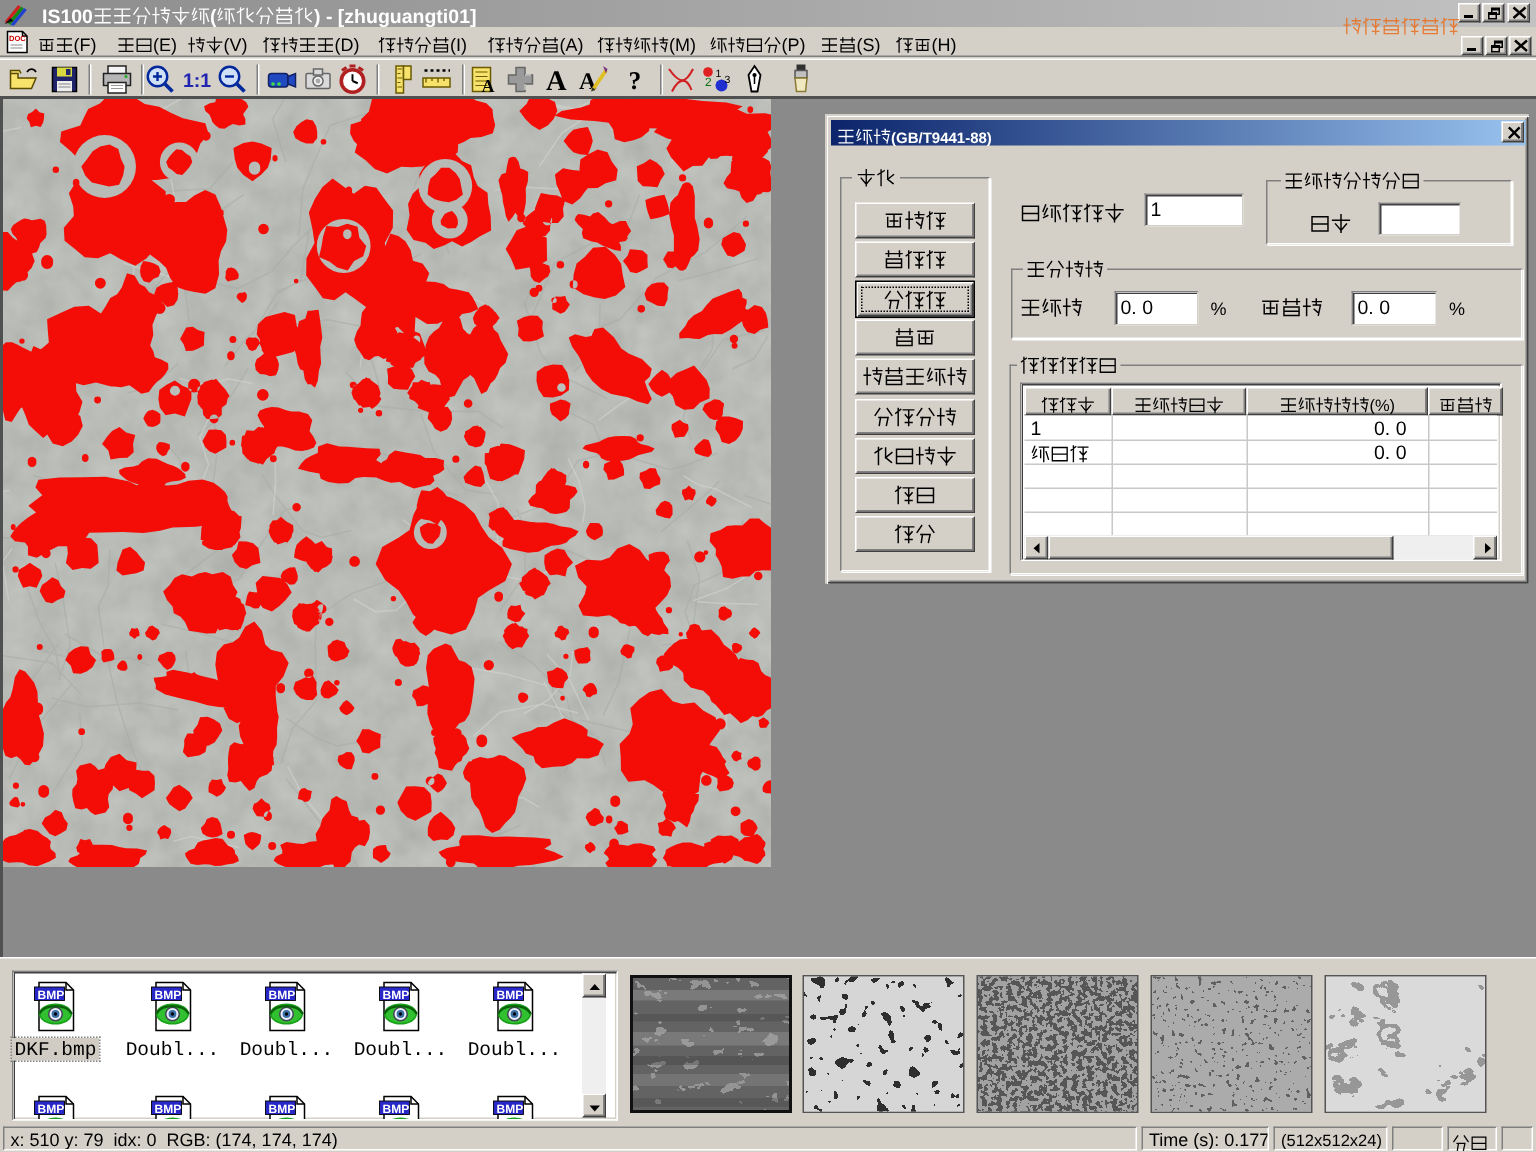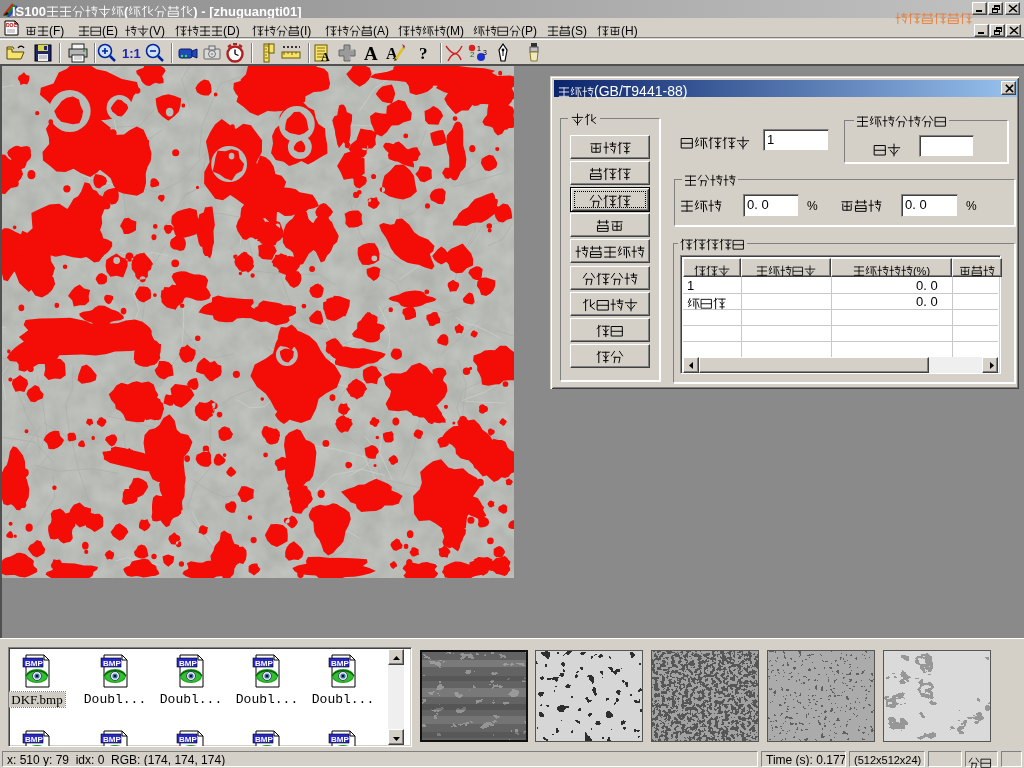--- a/index.html
+++ b/index.html
@@ -42,21 +42,21 @@
       <path d="M12,22 L88,22 M24,10 V34 M76,10 V34 M14,48 H86 V88 H14 Z M14,68 H86" fill="none" stroke="currentColor" stroke-width="7" stroke-linecap="square"></path>
     </symbol>
   </svg>
 <div class="abs" style="left:0;top:0;width:1024px;height:18px;background:linear-gradient(to right,#8c8c8c,#c2c2c2)">
     <svg class="abs" style="left:2px;top:1px" width="16" height="16" viewBox="0 0 16 16">
       <path d="M2,14 L11,3" stroke="#d02020" stroke-width="2.2" fill="none"></path>
       <path d="M4,15 L13,4" stroke="#108a10" stroke-width="2.2" fill="none"></path>
       <path d="M6,16 L15,5" stroke="#2040d0" stroke-width="2.2" fill="none"></path>
       <path d="M1,15 L5,11 L7,13 Z" fill="#101010"></path>
     </svg>
-    <div class="abs" style="left:12px;top:2px;white-space:nowrap"><span style="font-size:13px;color:#fff;font-weight:700">IS100</span><svg class="cj" width="13" height="13" viewBox="0 0 100 100" style="color:#fff">
+    <div class="abs" style="left:28px;top:2px;white-space:nowrap"><span style="font-size:13px;color:#fff;font-weight:700">IS100</span><svg class="cj" width="13" height="13" viewBox="0 0 100 100" style="color:#fff">
         <use href="#g1"></use>
       </svg><svg class="cj" width="13" height="13" viewBox="0 0 100 100" style="color:#fff">
         <use href="#g1"></use>
       </svg><svg class="cj" width="13" height="13" viewBox="0 0 100 100" style="color:#fff">
         <use href="#g5"></use>
       </svg><svg class="cj" width="13" height="13" viewBox="0 0 100 100" style="color:#fff">
         <use href="#g4"></use>
       </svg><svg class="cj" width="13" height="13" viewBox="0 0 100 100" style="color:#fff">
         <use href="#g2"></use>
       </svg><svg class="cj" width="13" height="13" viewBox="0 0 100 100" style="color:#fff">
@@ -327,21 +327,21 @@
       </svg></div>
   </div>
 <div class="abs" style="left:550px;top:76px;width:469px;height:313px;background:#d4d0c8;border-top:1px solid #d4d0c8;border-left:1px solid #d4d0c8;box-shadow:inset 1px 1px 0 #fff, inset -1px -1px 0 #404040, inset 2px 2px 0 #d4d0c8, inset -2px -2px 0 #808080;z-index:10">
     <div class="abs" style="left:3px;top:3px;width:463px;height:17px;background:linear-gradient(to right,#0b246b,#98c2ee)">
       <div class="abs" style="left:4px;top:2px;white-space:nowrap"><svg class="cj" width="12" height="12" viewBox="0 0 100 100" style="color:#fff">
           <use href="#g1"></use>
         </svg><svg class="cj" width="12" height="12" viewBox="0 0 100 100" style="color:#fff">
           <use href="#g6"></use>
         </svg><svg class="cj" width="12" height="12" viewBox="0 0 100 100" style="color:#fff">
           <use href="#g4"></use>
-        </svg><span style="font-size:14px;color:#fff;font-weight:400">(GB/T9441-88)</span></div>
+        </svg><span style="font-size:10px;color:#fff;font-weight:700">(GB/T9441-88)</span></div>
       <div class="abs btn3" style="left:447px;top:1px;width:15px;height:14px">
         <svg class="abs" style="left:3px;top:2px" width="9" height="9" viewBox="0 0 10 10">
           <path d="M1,1 L9,9 M9,1 L1,9" stroke="#000" stroke-width="1.7"></path>
         </svg>
       </div>
     </div>
     <div class="abs group" style="left:9px;top:41px;width:100px;height:263px"></div>
     <div class="abs" style="left:17px;top:33px;background:#d4d0c8;padding:0 3px"><svg class="cj" width="13" height="13" viewBox="0 0 100 100" style="color:#000">
         <use href="#g2"></use>
       </svg><svg class="cj" width="13" height="13" viewBox="0 0 100 100" style="color:#000">
@@ -594,21 +594,21 @@
         <path d="M22,1 V6 H27" fill="none" stroke="#000"></path>
         <rect x="1" y="4" width="20" height="9" fill="#2828c8" stroke="#000" stroke-width="0.6"></rect>
         <text x="3" y="12" font-size="8" font-weight="bold" fill="#fff" font-family="Liberation Sans">BMP</text>
         <ellipse cx="15" cy="22" rx="11" ry="7" fill="#18a018"></ellipse>
         <ellipse cx="15" cy="22" rx="10" ry="6" fill="#30c030"></ellipse>
         <circle cx="15" cy="22" r="4.5" fill="#e8f0ff" stroke="#445"></circle>
         <circle cx="15" cy="22" r="2.6" fill="#3a6ea5"></circle>
         <circle cx="15" cy="22" r="1.1" fill="#000"></circle>
         <path d="M4,22 C8,15 22,15 26,22" fill="none" stroke="#0a600a" stroke-width="1.5"></path>
       </svg>
-      <div class="abs" style="left:-10px;top:44px;width:76px;text-align:center;font-size:13px;font-family:Liberation Serif, serif;white-space:nowrap"><span style=" background:#d0ccc4;outline:1px dotted #808080;padding:0 2px">DKF.bmp</span></div>
+      <div class="abs" style="left:-10px;top:44px;width:76px;text-align:center;font-size:13px;font-family:Liberation Mono, monospace;white-space:nowrap"><span style=" background:#d0ccc4;outline:1px dotted #808080;padding:0 2px">DKF.bmp</span></div>
       <svg class="abs" style="left:13px;top:82px" width="30" height="16" viewBox="0 0 30 16" preserveAspectRatio="xMinYMin slice">
         <path d="M4,1 H22 L27,6 V33 H4 Z" fill="#fff" stroke="#000" stroke-width="1"></path>
         <path d="M22,1 V6 H27" fill="none" stroke="#000"></path>
         <rect x="1" y="4" width="20" height="9" fill="#2828c8" stroke="#000" stroke-width="0.6"></rect>
         <text x="3" y="12" font-size="8" font-weight="bold" fill="#fff" font-family="Liberation Sans">BMP</text>
         <ellipse cx="15" cy="22" rx="11" ry="7" fill="#18a018"></ellipse>
         <ellipse cx="15" cy="22" rx="10" ry="6" fill="#30c030"></ellipse>
         <circle cx="15" cy="22" r="4.5" fill="#e8f0ff" stroke="#445"></circle>
         <circle cx="15" cy="22" r="2.6" fill="#3a6ea5"></circle>
         <circle cx="15" cy="22" r="1.1" fill="#000"></circle>

